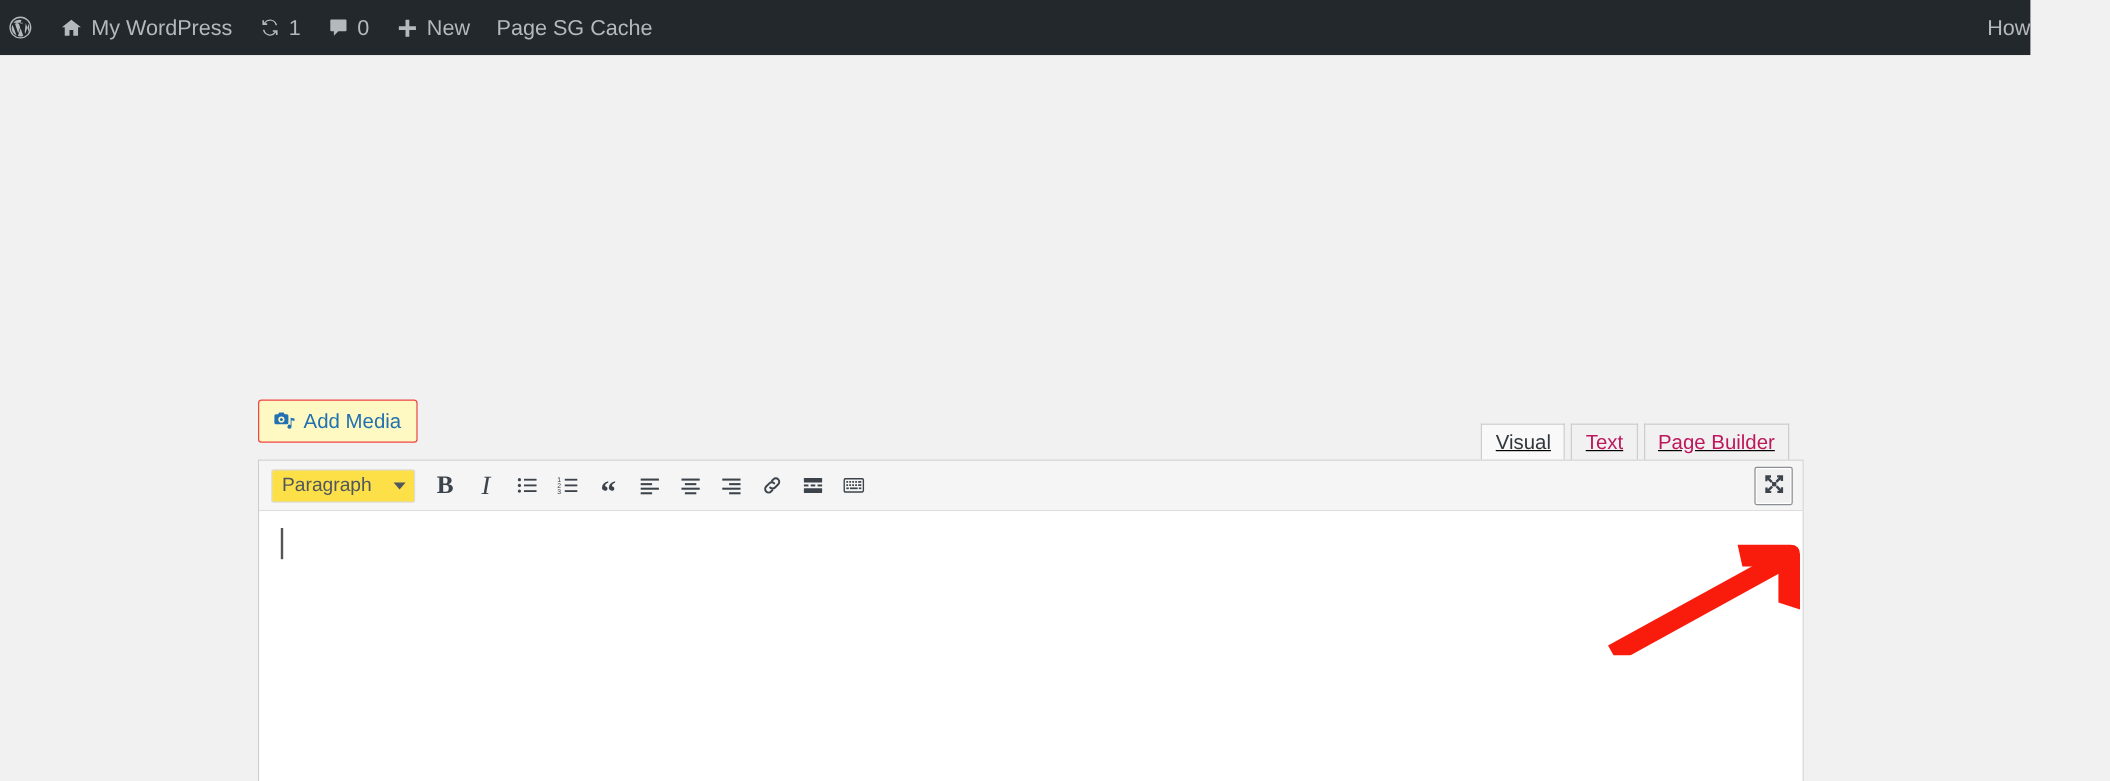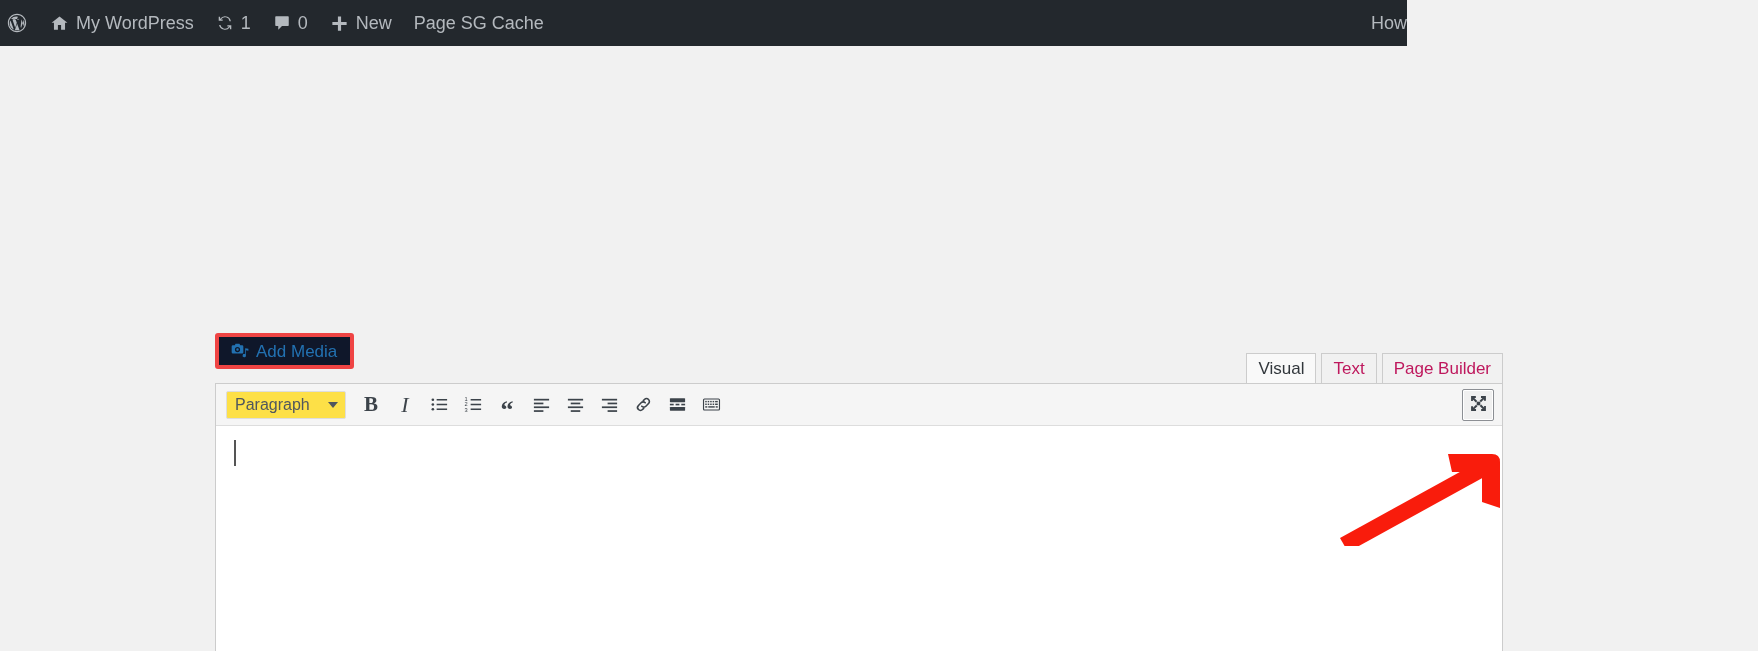--- a/index.html
+++ b/index.html
@@ -9,21 +9,21 @@
     height: 651px;
     overflow: hidden;
     background: #f1f1f1;
     font-family: "Liberation Sans", sans-serif;
   }
 
   
   #adminbar {
     position: absolute;
     top: 0; left: 0;
-    width: 1407px;
+    width: 1692px;
     height: 46px;
     background: #23282d;
     display: flex;
     align-items: center;
     color: #b4b9be;
     font-size: 18px;
     white-space: nowrap;
   }
   .ab-item {
     display: flex;
@@ -94,36 +94,37 @@
   }
   #insert-media-button {
     position: absolute;
     left: 0;
     top: 11px;
     display: inline-flex;
     align-items: center;
     gap: 6px;
     height: 36px;
     padding: 0 13px 0 11px;
-    border: 4px solid #ef4444;
+    border: 1px solid #ef4444;
     border-radius: 3px;
-    background: #0f172a;
+    background: #fef9c3;
     color: #2271b1;
     font-size: 17px;
     font-family: "Liberation Sans", sans-serif;
     cursor: pointer;
     line-height: 1;
   }
   #insert-media-button svg { display: block; }
 
   #editor-toolbar {
     position: absolute;
-    right: 0;
+    right: 12px;
     bottom: 0;
     display: flex;
+    text-decoration: underline;
   }
   .wp-switch-editor {
     display: inline-block;
     height: 31px;
     line-height: 29px;
     padding: 0 11px;
     margin: 0 0 -1px 5px;
     border: 1px solid #ccc;
     border-bottom-color: #f9f9f9;
     background: #f1f1f1;

